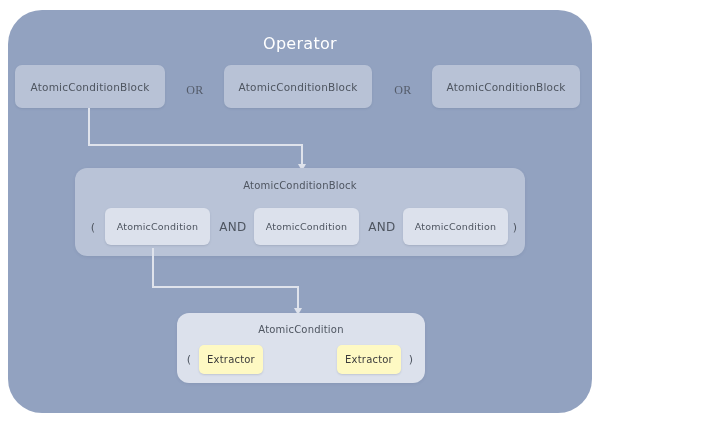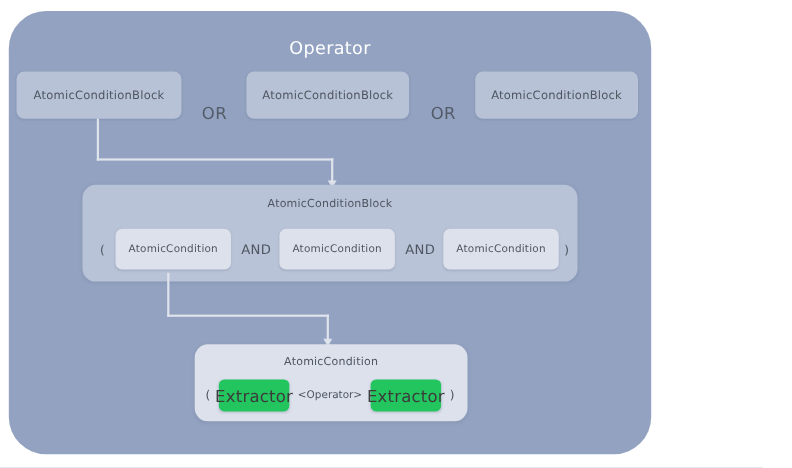--- a/index.html
+++ b/index.html
@@ -60,29 +60,30 @@
     justify-content: center;
     letter-spacing: 0.2px;
     box-shadow: 0 1px 2px rgba(80,92,120,0.18);
   }
   .acb-chip.c1 { left: 7px;   width: 150px; }
   .acb-chip.c2 { left: 216px; width: 148px; }
   .acb-chip.c3 { left: 424px; width: 148px; }
 
   .or-label {
     position: absolute;
-    top: 16px;
+    top: 4px;
     height: 43px;
     display: flex;
     align-items: center;
     justify-content: center;
     color: #545c6a;
-    font-size: 15px;
+    font-size: 12px;
     letter-spacing: 0.4px;
     width: 40px;
+    font-family: Liberation Serif, serif;
   }
   .or-label.o1 { left: 167px; }
   .or-label.o2 { left: 375px; }
 
   
   .connector { position: absolute; }
   .conn-seg {
     position: absolute;
     background: #dfe3ec;
   }
@@ -192,24 +193,24 @@
   }
   .ac-inner-row {
     position: absolute;
     left: 0; top: 32px;
     width: 248px; height: 30px;
   }
   .ex-chip {
     position: absolute;
     top: 0;
     height: 29px;
-    background: #22c55e;
+    background: #fef9c3;
     border-radius: 5px;
     color: #3c3c3c;
-    font-size: 15px;
+    font-size: 10px;
     display: flex;
     align-items: center;
     justify-content: center;
     letter-spacing: 0.2px;
     box-shadow: 0 1px 2px rgba(90,100,125,0.22);
   }
   .op-label {
     position: absolute;
     top: 0; height: 29px;
     width: 70px;
@@ -263,19 +264,18 @@
     <div class="conn-seg h1"></div>
     <div class="conn-seg v2"></div>
     <div class="conn-arrow arrow"></div>
   </div>
 
   <div id="ac-panel">
     <div id="ac-panel-title">AtomicCondition</div>
     <div class="ac-inner-row">
       <div class="paren p-open">(</div>
       <div class="ex-chip ex1">Extractor</div>
-      <div class="op-label op">&lt;Operator&gt;</div>
       <div class="ex-chip ex2">Extractor</div>
       <div class="paren p-close">)</div>
     </div>
   </div>
 
 </div>
 
 </body></html>

